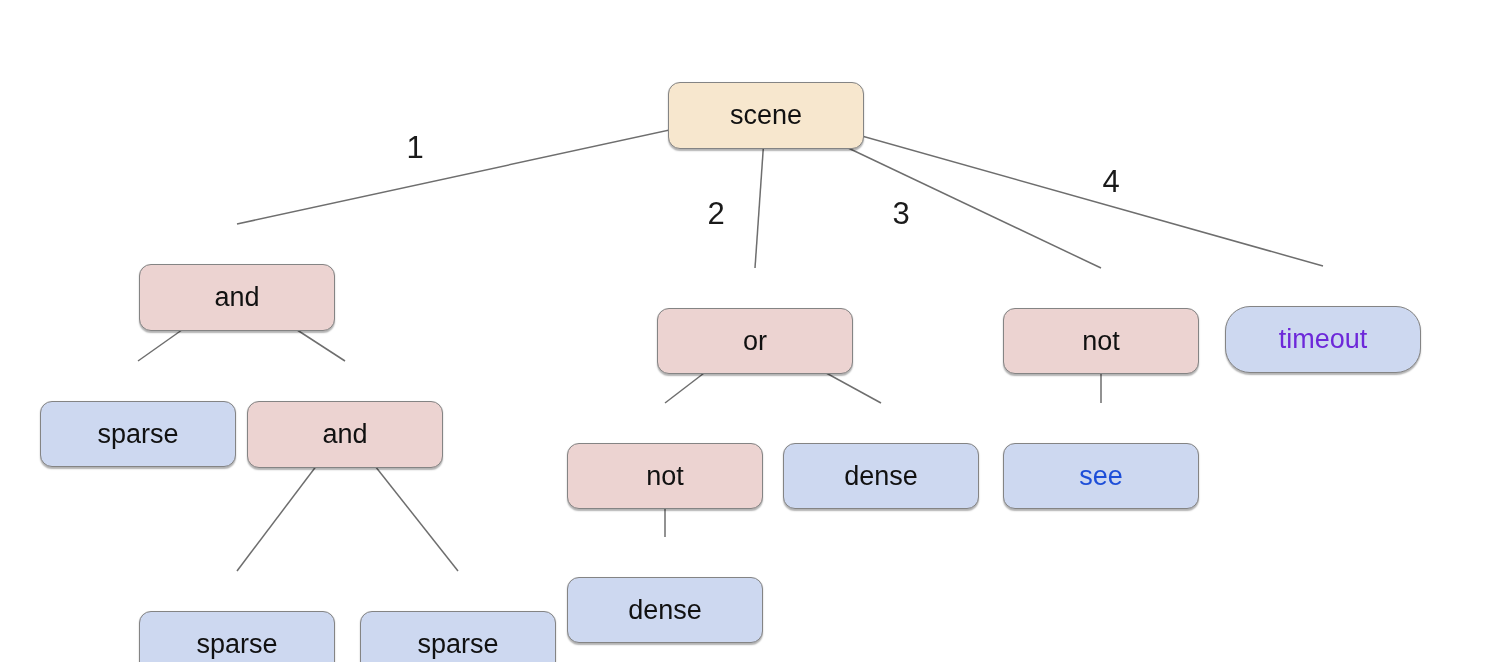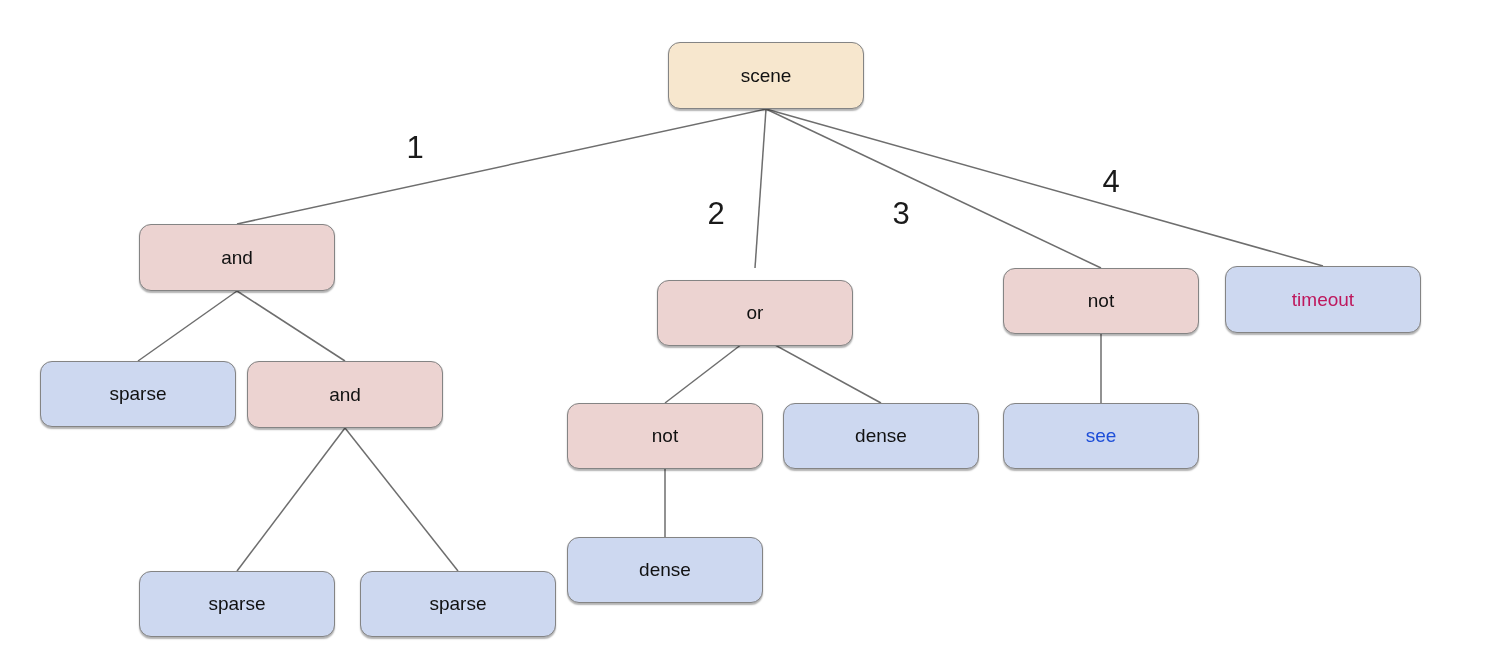--- a/index.html
+++ b/index.html
@@ -22,24 +22,25 @@
     height: 100%;
   }
   .node {
     position: absolute;
     box-sizing: border-box;
     border: 1.5px solid #848484;
     border-radius: 12px;
     display: flex;
     align-items: center;
     justify-content: center;
-    font-size: 19px;
+    font-size: 27px;
     color: #111111;
     box-shadow: 0 1.5px 1.5px rgba(0,0,0,0.30);
     user-select: none;
+    margin-top: 40px;
   }
   .edge-label {
     position: absolute;
     transform: translate(-50%, -50%);
     font-size: 31px;
     color: #1a1a1a;
     user-select: none;
   }
 </style>
 </head>
@@ -60,23 +61,23 @@
       <line x1="665" y1="469" x2="665" y2="537" stroke="#6e6e6e" stroke-width="1.5"></line>
       <line x1="1101" y1="334" x2="1101" y2="403" stroke="#6e6e6e" stroke-width="1.5"></line>
     </svg>
   <div>
       <div class="edge-label" style="left: 415px; top: 148px;">1</div>
       <div class="edge-label" style="left: 716px; top: 214px;">2</div>
       <div class="edge-label" style="left: 901px; top: 214px;">3</div>
       <div class="edge-label" style="left: 1111px; top: 182px;">4</div>
       <div class="node" style="left: 668px; top: 42px; width: 196px; height: 67px; background: rgb(247, 231, 206); border-color: rgb(132, 132, 132); color: rgb(17, 17, 17);">scene</div>
       <div class="node" style="left: 139px; top: 224px; width: 196px; height: 67px; background: rgb(236, 211, 209); border-color: rgb(132, 132, 132); color: rgb(17, 17, 17);">and</div>
-      <div class="node" style="left: 657px; top: 280px; width: 196px; height: 66px; background: rgb(236, 211, 209); border-color: rgb(132, 132, 132); color: rgb(17, 17, 17);">or</div>
+      <div class="node" style="left: 657px; top: 268px; width: 196px; height: 66px; background: rgb(236, 211, 209); border-color: rgb(132, 132, 132); color: rgb(17, 17, 17);">or</div>
       <div class="node" style="left: 1003px; top: 268px; width: 196px; height: 66px; background: rgb(236, 211, 209); border-color: rgb(132, 132, 132); color: rgb(17, 17, 17);">not</div>
-      <div class="node" style="left: 1225px; top: 266px; width: 196px; height: 67px; background: rgb(205, 216, 240); border-color: rgb(132, 132, 132); color: #be185d;">timeout</div>
+      <div class="node" style="left: 1225px; top: 266px; width: 196px; height: 67px; background: rgb(205, 216, 240); border-color: rgb(132, 132, 132); color: #6d28d9; border-radius: 25px;">timeout</div>
       <div class="node" style="left: 40px; top: 361px; width: 196px; height: 66px; background: rgb(205, 216, 240); border-color: rgb(132, 132, 132); color: rgb(17, 17, 17);">sparse</div>
       <div class="node" style="left: 247px; top: 361px; width: 196px; height: 67px; background: rgb(236, 211, 209); border-color: rgb(132, 132, 132); color: rgb(17, 17, 17);">and</div>
       <div class="node" style="left: 567px; top: 403px; width: 196px; height: 66px; background: rgb(236, 211, 209); border-color: rgb(132, 132, 132); color: rgb(17, 17, 17);">not</div>
       <div class="node" style="left: 783px; top: 403px; width: 196px; height: 66px; background: rgb(205, 216, 240); border-color: rgb(132, 132, 132); color: rgb(17, 17, 17);">dense</div>
       <div class="node" style="left: 1003px; top: 403px; width: 196px; height: 66px; background: rgb(205, 216, 240); border-color: rgb(132, 132, 132); color: #1d4ed8;">see</div>
       <div class="node" style="left: 139px; top: 571px; width: 196px; height: 66px; background: rgb(205, 216, 240); border-color: rgb(132, 132, 132); color: rgb(17, 17, 17);">sparse</div>
       <div class="node" style="left: 360px; top: 571px; width: 196px; height: 66px; background: rgb(205, 216, 240); border-color: rgb(132, 132, 132); color: rgb(17, 17, 17);">sparse</div>
       <div class="node" style="left: 567px; top: 537px; width: 196px; height: 66px; background: rgb(205, 216, 240); border-color: rgb(132, 132, 132); color: rgb(17, 17, 17);">dense</div>
     </div>
 </div>

